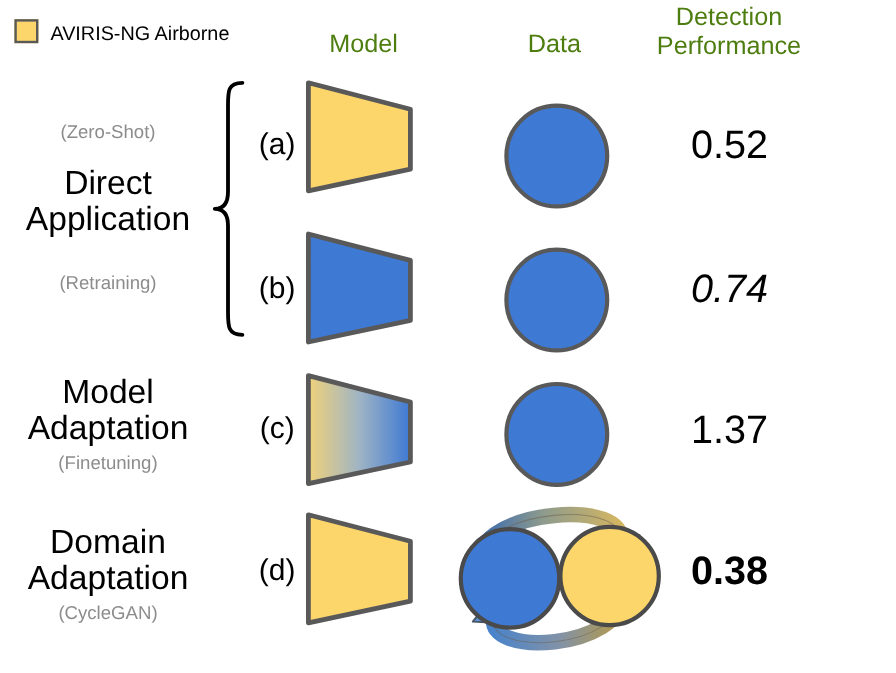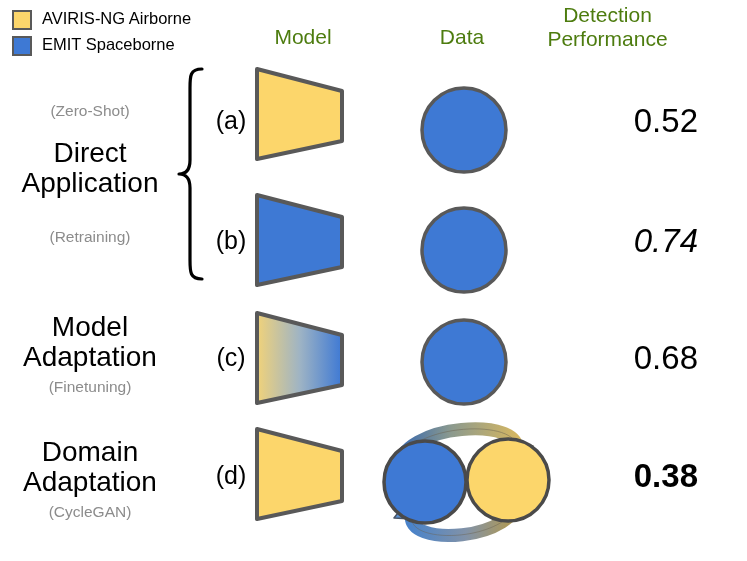--- a/index.html
+++ b/index.html
@@ -15,21 +15,21 @@
     font-family: "Liberation Sans", sans-serif;
     color: #000000;
     -webkit-font-smoothing: antialiased;
   }
   .abs { position: absolute; }
 
   
   #legend { left: 12px; top: 10px; }
   .legend-row {
     display: flex;
-    align-items: flex-start;
+    align-items: flex-end;
     height: 26px;
   }
   .swatch {
     width: 20px;
     height: 20px;
     border: 2px solid #595959;
     box-sizing: border-box;
     flex: 0 0 auto;
   }
   .legend-label {
@@ -89,41 +89,37 @@
   }
   #letter-a { left: 208px; top: 108px; }
   #letter-b { left: 208px; top: 228px; }
   #letter-c { left: 208px; top: 345px; }
   #letter-d { left: 208px; top: 463px; }
 
   
   .perf {
     font-size: 33px;
     line-height: 1;
-    text-align: right;
+    text-align: center;
     width: 180px;
     color: #000;
   }
   .perf.bold { font-weight: bold; }
   #perf-a { left: 518px; top: 104px; }
   #perf-b { left: 518px; top: 224px; font-style: italic; }
   #perf-c { left: 518px; top: 341px; }
   #perf-d { left: 518px; top: 459px; }
 </style>
 </head>
 <body>
 
 <div class="abs" id="legend">
   <div class="legend-row">
     <span class="swatch" style="background:#FCD66B"></span>
     <span class="legend-label">AVIRIS-NG Airborne</span>
-  </div>
-  <div class="legend-row">
-    <span class="swatch" style="background:#3E79D4"></span>
-    <span class="legend-label">EMIT Spaceborne</span>
   </div>
 </div>
 
 <div class="abs col-head" id="head-model">Model</div>
 <div class="abs col-head" id="head-data">Data</div>
 <div class="abs col-head" id="head-perf">Detection
 Performance</div>
 
 <div class="abs grp grp-sub" id="sub-zeroshot">(Zero-Shot)</div>
 <div class="abs grp grp-main" id="grp-direct">Direct
@@ -207,14 +203,14 @@
     <path d="M62 112 L26 110 L48 82 Z" fill="#5A91D3" stroke="#4A5668" stroke-width="1.6" stroke-linejoin="round"></path>
     <path d="M152 86 C152 134 34 140 44 106" fill="none" stroke="#6B6250" stroke-width="0.9" opacity="0.5"></path>
   </g>
 
   <circle cx="57" cy="74" r="41" fill="#3E79D4" stroke="#4A4A4A" stroke-width="3.5"></circle>
   <circle cx="140" cy="72" r="41" fill="#FCD66B" stroke="#4A4A4A" stroke-width="3.5"></circle>
 </svg>
 
 <div class="abs perf" id="perf-a">0.52</div>
 <div class="abs perf" id="perf-b">0.74</div>
-<div class="abs perf" id="perf-c">0.68</div>
+<div class="abs perf" id="perf-c">1.37</div>
 <div class="abs perf bold" id="perf-d">0.38</div>
 
 </body></html>

